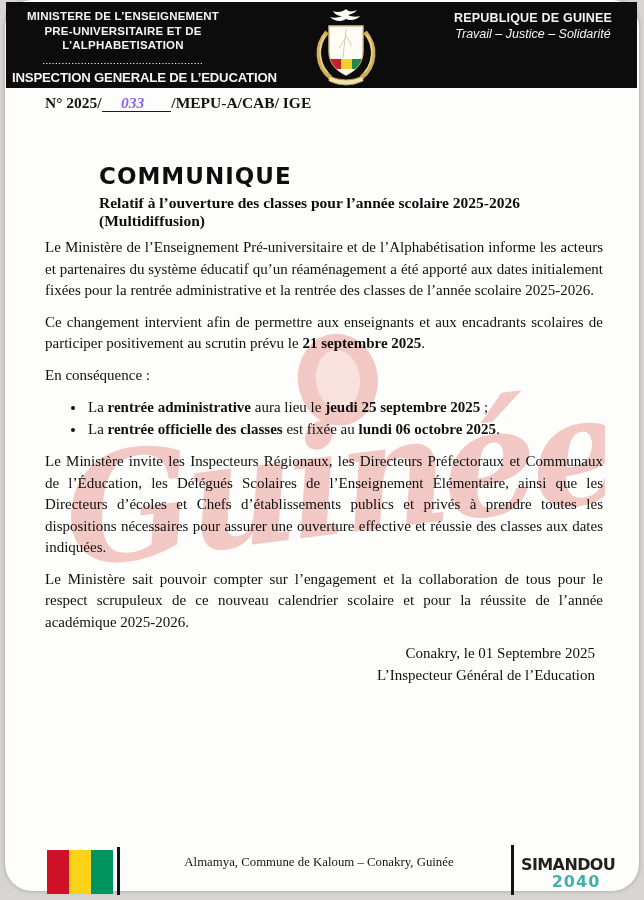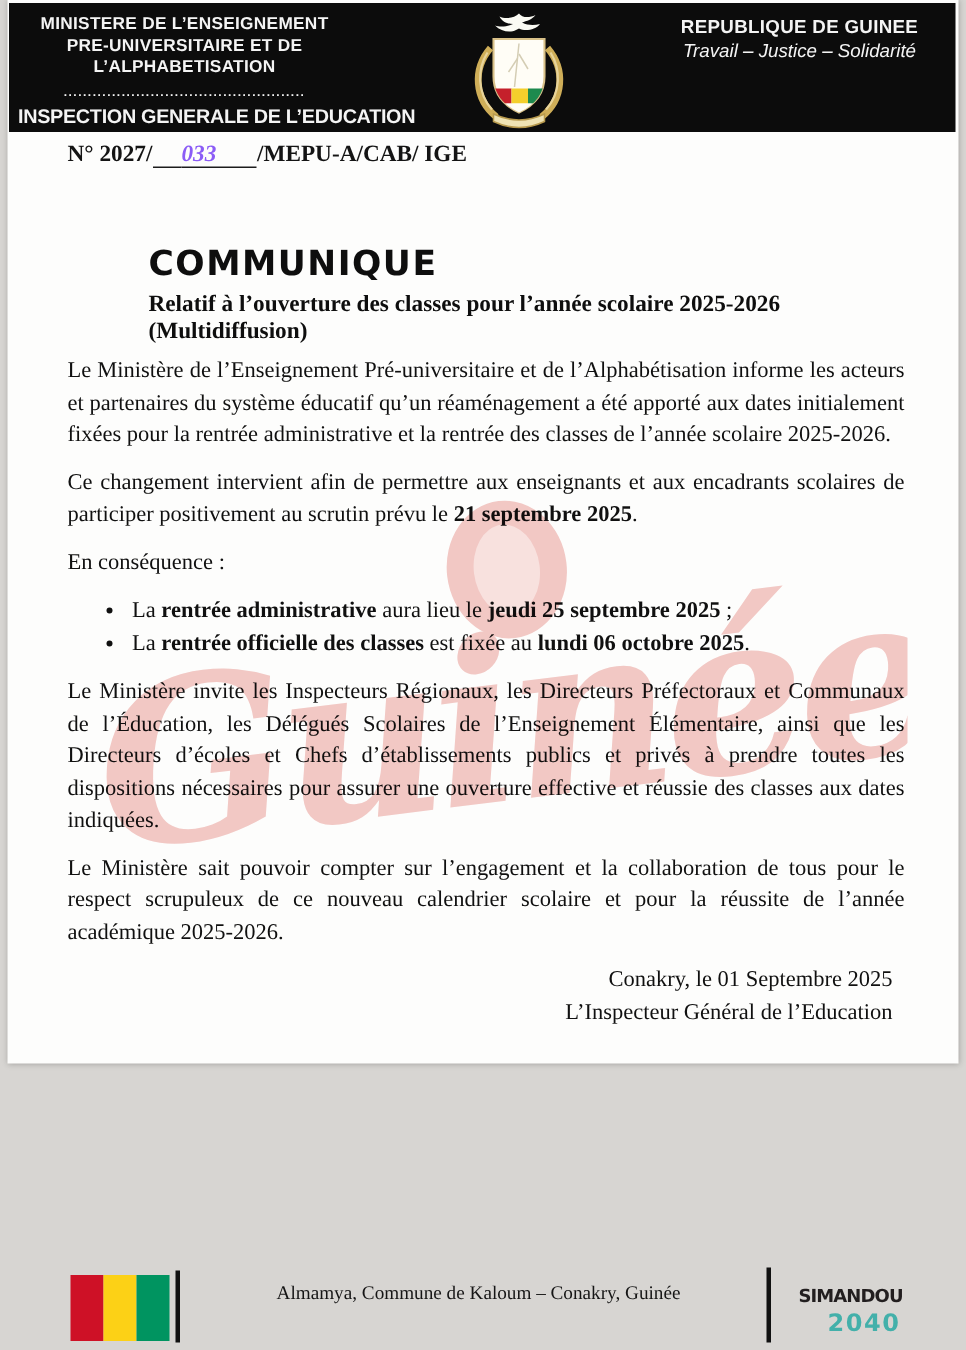--- a/index.html
+++ b/index.html
@@ -3,22 +3,22 @@
 <meta charset="utf-8">
 <style>
   * { margin:0; padding:0; box-sizing:border-box; }
   html,body { background:#b9b6b2; }
   .photo {
     position:relative; width:644px; height:900px; margin:0 auto;
     background:#d7d5d2; overflow:hidden;
     font-family:"Liberation Serif", serif; color:#111;
   }
   .page {
-    position:absolute; left:5px; top:0; width:634px; height:709px;
-    background:#fdfdfc; box-shadow:0 0 4px rgba(0,0,0,.25);
+    position:absolute; left:5px; top:0; width:634px; height:891px;
+    background:#fdfdfc; box-shadow:0 0 4px rgba(0,0,0,.25);border-radius:27px;
   }
 
   
   .banner {
     position:absolute; left:1px; top:2px; width:631px; height:86px;
     background:#0c0c0c; color:#f4f4f4;
     font-family:"Liberation Sans", sans-serif;
   }
   .banner-left { position:absolute; left:6px; top:7px; width:222px; text-align:center; }
   .ministry-line { font-size:11.5px; font-weight:bold; line-height:14.5px; letter-spacing:.2px; }
@@ -73,21 +73,21 @@
   .fbar2 { position:absolute; left:506px; top:845px; width:3px; height:50px; background:#111; }
   .footer-center {
     position:absolute; left:128px; top:853px; width:372px; text-align:center;
     font-size:12.8px; line-height:19px; color:#151515;
   }
   .email-link { color:#1155cc; text-decoration:underline; cursor:pointer; }
   .footer-logo {
     position:absolute; left:516px; top:856px; width:92px; text-align:center;
     font-family:"DejaVu Sans", sans-serif; font-weight:800;
   }
-  .logo-line1 { font-size:12px; letter-spacing:-.6px; color:#221e1f; line-height:17px; }
+  .logo-line1 { font-size:16px; letter-spacing:-.6px; color:#221e1f; line-height:17px; }
   .logo-line2 { font-size:16px; letter-spacing:1px; color:#43b0aa; line-height:17px; padding-left:18px; }
 </style>
 </head>
 <body>
 
 <div class="photo">
   <div class="page">
 
     <div class="banner">
       <div class="banner-left">
@@ -129,21 +129,21 @@
           <path d="M17,70 Q34,78 51,70 L51,75 Q34,83 17,75 Z" fill="#efe3b4" stroke="#b89a4e" stroke-width="1"></path>
         </svg>
       </div>
 
       <div class="banner-right">
         <div class="republic">REPUBLIQUE DE GUINEE</div>
         <div class="motto">Travail – Justice – Solidarité</div>
       </div>
     </div>
 
-    <div class="ref-line"><span>N° 2027/</span><span class="ref-blank">     </span><span class="ref-num">033</span><span class="ref-blank">       </span><span>/MEPU-A/CAB/ IGE</span></div>
+    <div class="ref-line"><span>N° 2025/</span><span class="ref-blank">     </span><span class="ref-num">033</span><span class="ref-blank">       </span><span>/MEPU-A/CAB/ IGE</span></div>
 
     <div class="title-block">
       <div class="doc-title">COMMUNIQUE</div>
       <div class="doc-subtitle">Relatif à l’ouverture des classes pour l’année scolaire 2025-2026 (Multidiffusion)</div>
     </div>
 
     <div class="body-text">
       <p>Le Ministère de l’Enseignement Pré-universitaire et de l’Alphabétisation informe les acteurs et partenaires du système éducatif qu’un réaménagement a été apporté aux dates initialement fixées pour la rentrée administrative et la rentrée des classes de l’année scolaire 2025-2026.</p>
 
       <p><span>Ce changement intervient afin de permettre aux enseignants et aux encadrants scolaires de participer positivement au scrutin prévu le </span><span class="b">21 septembre 2025</span><span>.</span></p>

